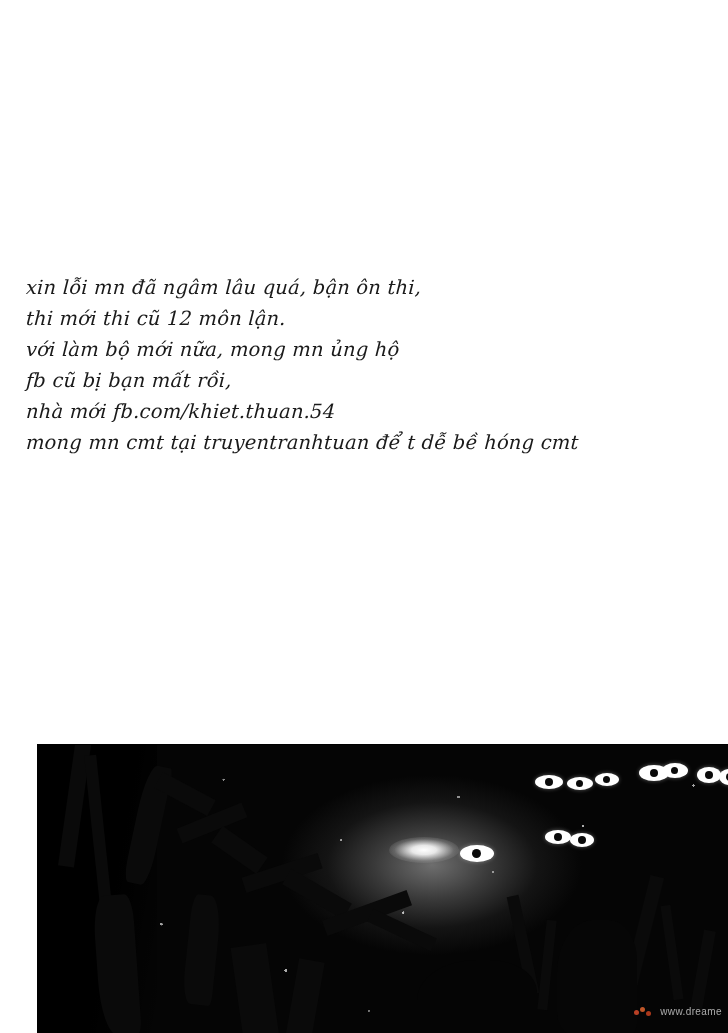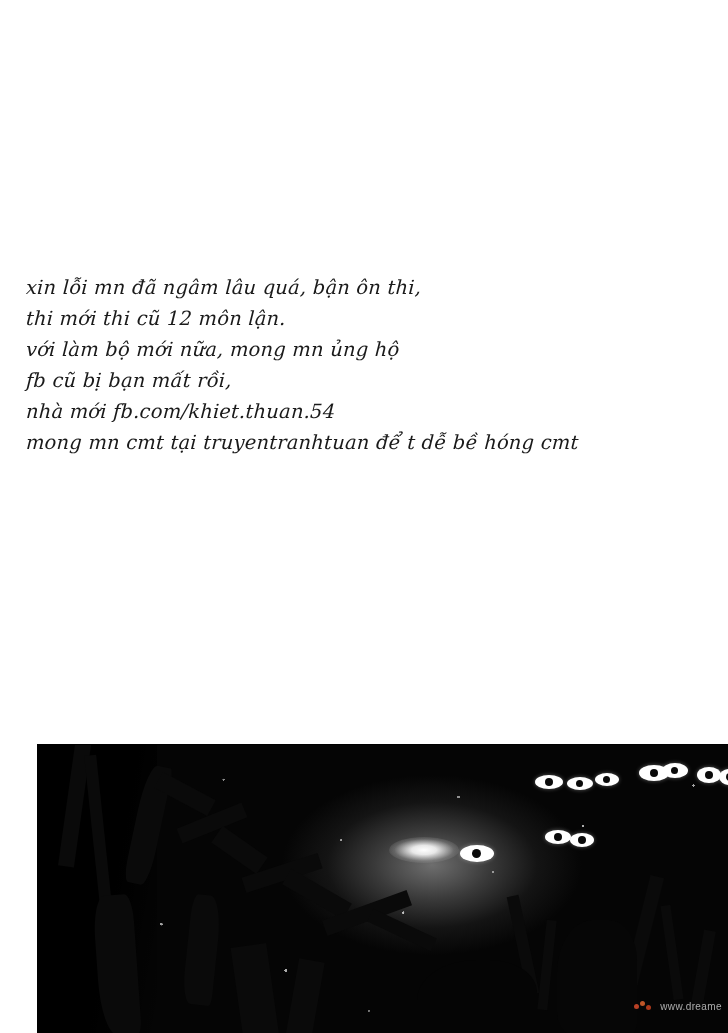--- a/index.html
+++ b/index.html
@@ -103,23 +103,23 @@
   .eye .pupil {
     position: absolute;
     background: #0a0a0a;
     border-radius: 50%;
   }
 
   
   .watermark {
     position: absolute;
     right: 6px;
-    bottom: 22px;
+    bottom: 16px;
     display: flex;
-    align-items: center;
+    align-items: flex-start;
     gap: 8px;
     opacity: 0.85;
   }
   .watermark .wm-mark {
     width: 18px; height: 12px;
     position: relative;
   }
   .wm-dot {
     position: absolute;
     width: 5px; height: 5px;

